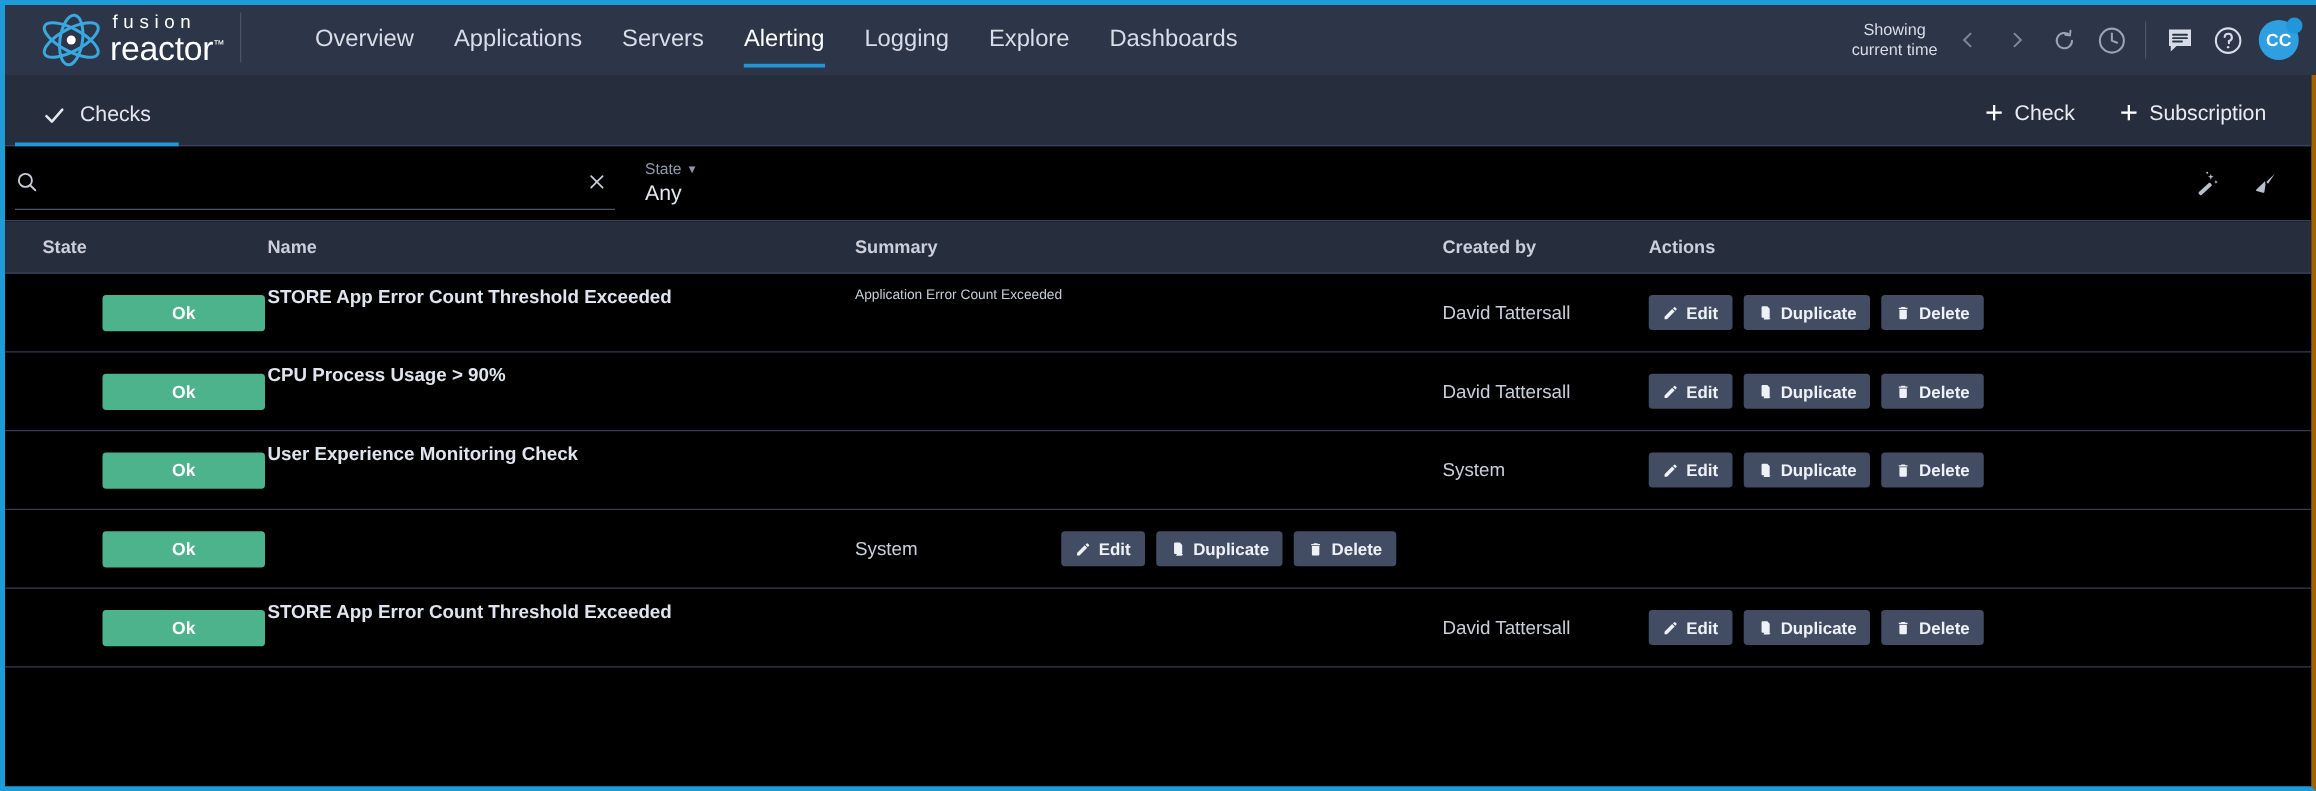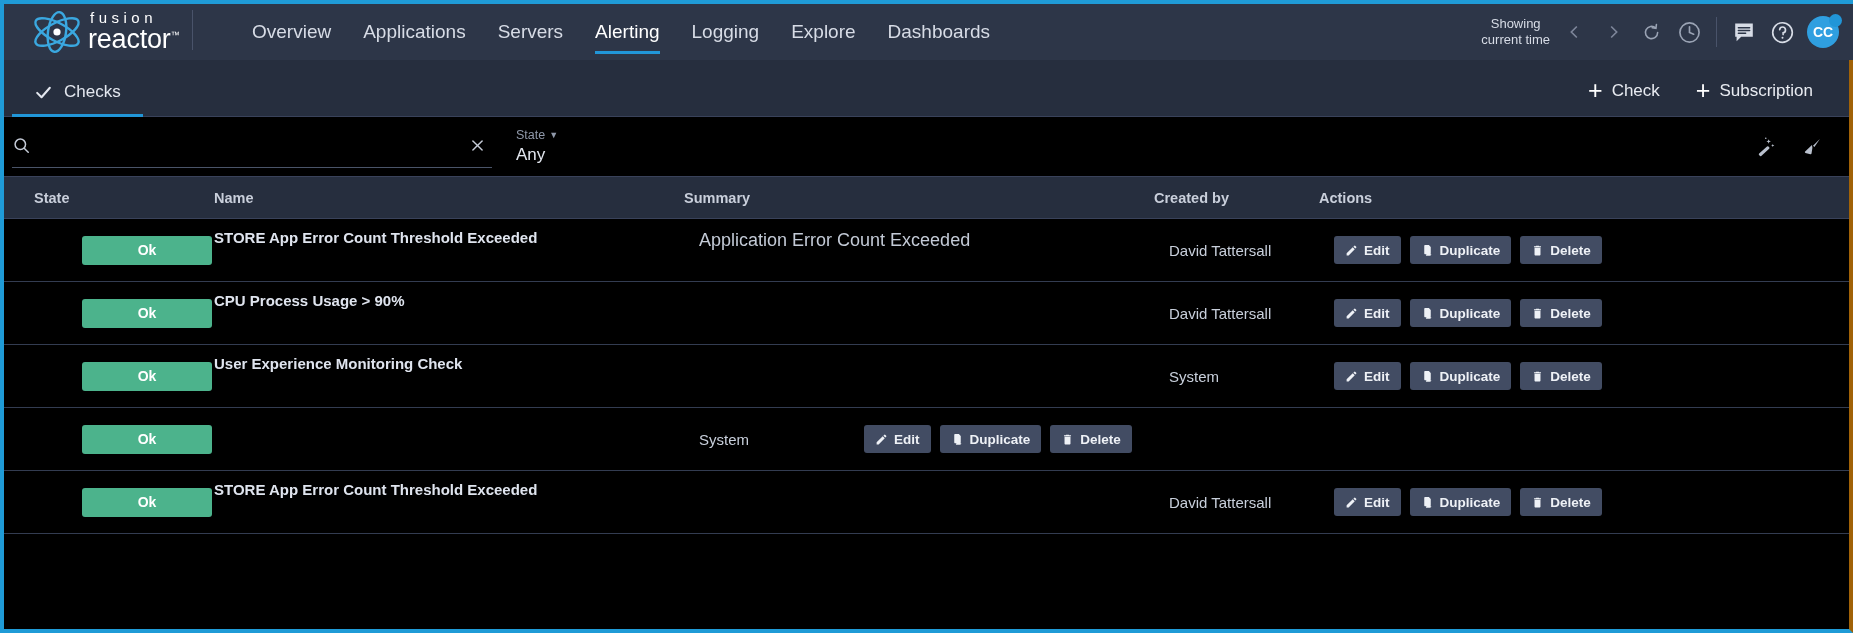--- a/index.html
+++ b/index.html
@@ -150,22 +150,22 @@
     display: flex; align-items: center; justify-content: center;
     color: #ffffff; font-size: 14px; font-weight: bold;
     box-shadow: 0 1px 2px rgba(0,0,0,0.35); cursor: pointer; margin-left: 48px;
   }
   .cell-state { width: 210px; padding-left: 30px; display: flex; align-items: center; }
   .cell-name {
     width: 470px; color: #dfe4ee; font-size: 15px; font-weight: bold;
     align-self: flex-start; padding-top: 10px;
   }
   .cell-summ {
-    width: 470px; color: #c3cad6; font-size: 18px;
-    align-self: flex-start; padding-top: 11px; margin-left: 15px;
+    width: 470px; color: #c3cad6; font-size: 11px;
+    align-self: flex-start; padding-top: 11px;
   }
   .cell-crt { width: 165px; color: #c8cfdb; font-size: 15px; }
   .cell-act { flex: 1; display: flex; align-items: center; gap: 9px; }
   .abtn {
     display: flex; align-items: center; gap: 6px;
     background: #424c63; border: none; border-radius: 3px;
     color: #eef1f6; font-size: 13.5px; font-weight: bold;
     height: 28px; padding: 0 11px; cursor: pointer;
     font-family: "Liberation Sans", sans-serif;
     box-shadow: 0 1px 2px rgba(0,0,0,0.3);

